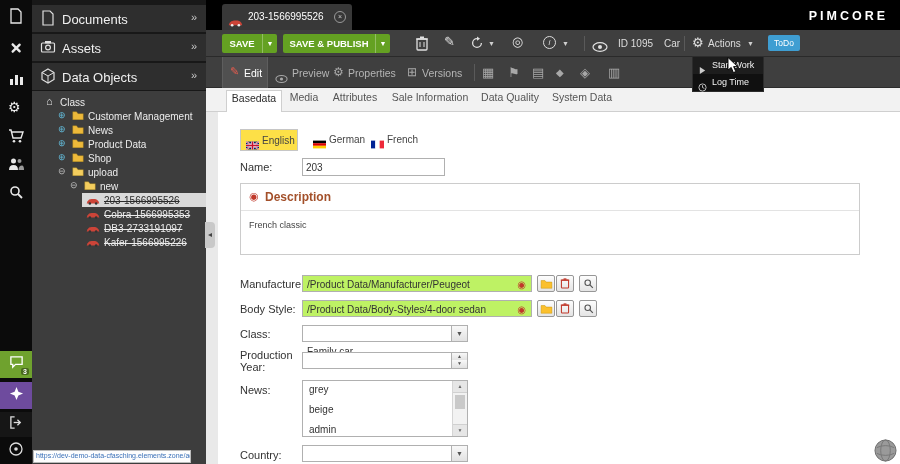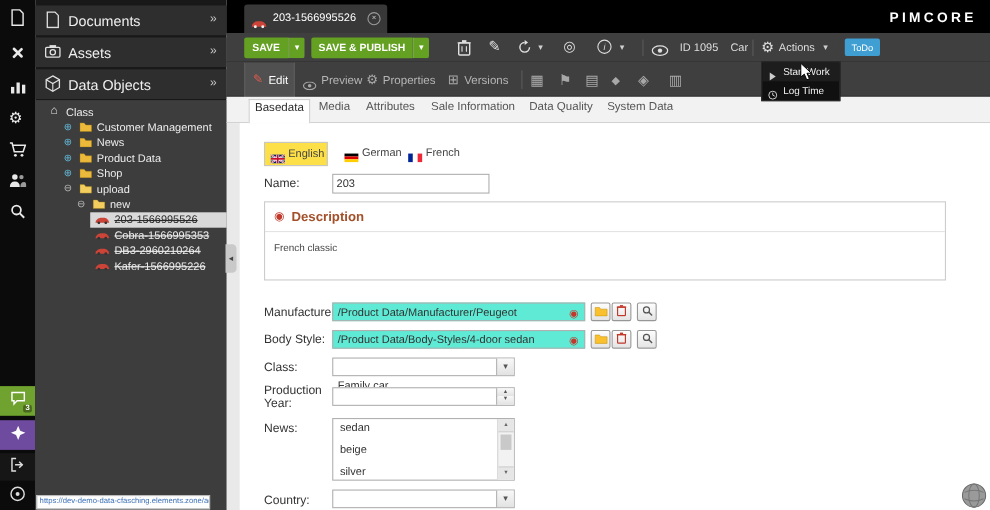--- a/index.html
+++ b/index.html
@@ -61,21 +61,21 @@
 .ctab span{display:block;margin-top:1px}
 .ctab.active{background:#fff;border:1px solid #cfcfcf;border-bottom:none;color:#2b2b2b;z-index:2}
 #vstrip{left:206px;top:112px;width:12px;height:352px;background:#e9e9e9}
 #content{left:218px;top:112px;width:682px;height:352px;background:#fff}
 
 .ltab{position:absolute;height:22px}
 .ltab .ll{position:absolute;left:21px;top:5px;font-size:10px;color:#444;white-space:nowrap}
 .ltab.active{border:1px solid #c6c6c6;background:#fde047}
 .ltab .flg{position:absolute;left:5px;top:6px}
 .flabel{position:absolute;font-size:11px;color:#333;line-height:12px}
-.tinput{position:absolute;height:17px;border:1px solid #b0b0b0;background:#5eead4}
+.tinput{position:absolute;height:17px;border:1px solid #b0b0b0;background:#bef264}
 .tinput .tv{position:absolute;left:4px;top:3px;font-size:10px;color:#333;white-space:nowrap}
 .tinput .bull{position:absolute;right:5px;top:3px}
 .bull{color:#c0392b;font-size:10px}
 .relbtn{position:absolute;width:18px;height:17px;border:1px solid #979797;border-radius:2px;background:linear-gradient(#fdfdfd,#e4e4e4);display:flex;align-items:center;justify-content:center}
 .selbox{position:absolute;height:17px;border:1px solid #b0b0b0;background:#fff}
 .selbox .tv{position:absolute;left:4px;top:20px;font-size:10px;color:#333;white-space:nowrap}
 .selarr{position:absolute;right:0;top:0;width:16px;height:15px;border-left:1px solid #b0b0b0;background:linear-gradient(#f8f8f8,#e2e2e2);text-align:center;font-size:7px;color:#555;line-height:15px}
 .spbtn{position:absolute;right:0;width:16px;height:8px;border-left:1px solid #b0b0b0;background:linear-gradient(#f8f8f8,#e2e2e2);text-align:center;font-size:5px;color:#555;line-height:7px}
 #descbox{position:absolute;left:22px;top:71px;width:620px;height:72px;border:1px solid #ccc}
 #namein{position:absolute;left:84px;top:46px;width:143px;height:18px;border:1px solid #b0b0b0;font-size:10px;color:#333;padding-left:3px;font-family:"Liberation Sans",sans-serif}
@@ -238,21 +238,21 @@
               <circle cx="14.5" cy="8" r="1.8" fill="#333"></circle>
             </svg></span>
         <span class="tl strike" style="left:72px">Cobra-1566995353</span>
       </div>
       <div class="trow ptr" style="top:130px">
         <span class="abs" style="left:54px;top:3px"><svg width="14" height="7" viewBox="0 0 20 10">
               <path d="M1,8 L2,5 Q4,1.5 8,1.5 L13,1.5 Q16,2 18,5 L19,8 Z" fill="#cc4438"></path>
               <circle cx="5.5" cy="8" r="1.8" fill="#333"></circle>
               <circle cx="14.5" cy="8" r="1.8" fill="#333"></circle>
             </svg></span>
-        <span class="tl strike" style="left:72px">DB3-2960210264</span>
+        <span class="tl strike" style="left:72px">DB3-2733191097</span>
       </div>
       <div class="trow ptr" style="top:144px">
         <span class="abs" style="left:54px;top:3px"><svg width="14" height="7" viewBox="0 0 20 10">
               <path d="M1,8 L2,5 Q4,1.5 8,1.5 L13,1.5 Q16,2 18,5 L19,8 Z" fill="#cc4438"></path>
               <circle cx="5.5" cy="8" r="1.8" fill="#333"></circle>
               <circle cx="14.5" cy="8" r="1.8" fill="#333"></circle>
             </svg></span>
         <span class="tl strike" style="left:72px">Kafer-1566995226</span>
       </div>
     </div>
@@ -474,23 +474,23 @@
     </div>
 
     <span class="flabel" style="left:22px;top:237px;width:58px">Production Year:</span>
     <div class="selbox ptr" style="left:84px;top:240px;width:166px">
       <span class="spbtn" style="top:0;border-bottom:1px solid #c4c4c4">▲</span>
       <span class="spbtn" style="bottom:0">▼</span>
     </div>
 
     <span class="flabel" style="left:22px;top:272px">News:</span>
     <div id="listbox">
-      <span class="lopt ptr" style="top:3px">sedan</span>
+      <span class="lopt ptr" style="top:3px">grey</span>
       <span class="lopt ptr" style="top:23px">beige</span>
-      <span class="lopt ptr" style="top:43px">silver</span>
+      <span class="lopt ptr" style="top:43px">admin</span>
       <div id="lscroll">
         <span class="scbtn" style="top:0;border-bottom:1px solid #d0d0d0">▲</span>
         <span class="abs" style="left:2px;top:14px;width:10px;height:14px;background:#c9c9c9"></span>
         <span class="scbtn" style="bottom:0;border-top:1px solid #d0d0d0">▼</span>
       </div>
     </div>
 
     <span class="flabel" style="left:22px;top:337px">Country:</span>
     <div class="selbox ptr" style="left:84px;top:333px;width:166px">
       <span class="tv">(Empty)</span>

